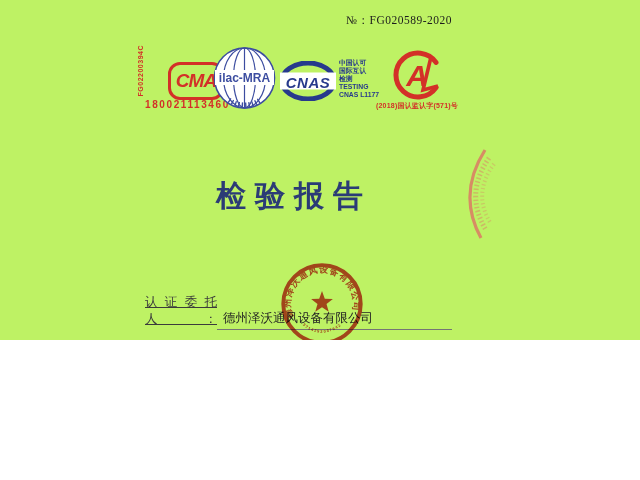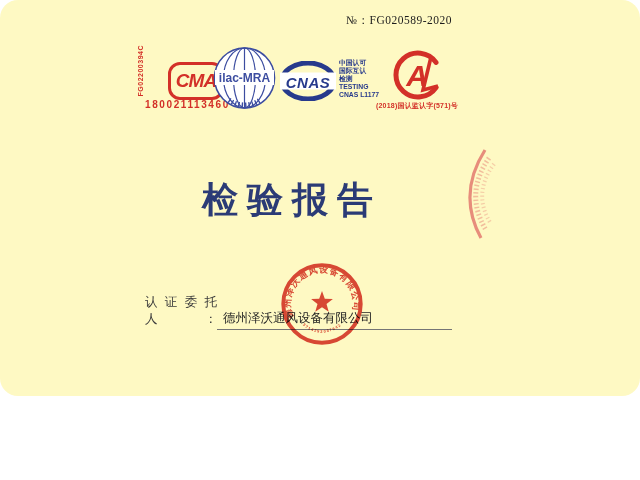--- a/index.html
+++ b/index.html
@@ -1,43 +1,43 @@
 <!DOCTYPE html>
 <html><head>
 <meta charset="utf-8">
 <style>
   html,body{margin:0;padding:0;background:#fff;}
-  .page{position:relative;width:640px;height:396px;background:#fef9c3;overflow:hidden;
-        font-family:"Liberation Sans",sans-serif;border-radius:18px;}
+  .page{position:relative;width:640px;height:340px;background:#bef264;overflow:hidden;
+        font-family:"Liberation Sans",sans-serif;}
   .abs{position:absolute;}
 
   
   .report-no{left:346px;top:13px;font-family:"Liberation Serif",serif;font-size:11.5px;
              color:#1c1c1c;letter-spacing:.5px;}
 
   
   .cma-side{left:137px;top:45px;color:#d33028;font-size:7px;font-weight:bold;
             writing-mode:vertical-rl;transform:rotate(180deg);letter-spacing:.5px;}
   .cma-box{left:168px;top:62px;width:50px;height:32px;border:3px solid #d33028;
            border-radius:12px;display:flex;align-items:center;justify-content:center;}
   .cma-box span{color:#d33028;font-weight:bold;font-style:italic;font-size:19px;letter-spacing:-1px;}
   .cma-num{left:145px;top:99px;color:#d33028;font-size:10px;font-weight:bold;letter-spacing:1.6px;}
   .cnas-caption{left:339px;top:59px;color:#273a8c;font-size:6.8px;font-weight:bold;line-height:7.9px;}
   .cal-caption{left:376px;top:101px;color:#d33028;font-size:7px;font-weight:bold;letter-spacing:.2px;}
 
   
-  .title-zh{left:202px;top:176px;color:#2b3b76;font-size:36px;font-weight:bold;letter-spacing:9px;}
+  .title-zh{left:216px;top:176px;color:#2b3b76;font-size:30px;font-weight:bold;letter-spacing:9px;}
   .title-en{left:240px;top:214px;color:#2b3b76;font-family:"Liberation Serif",serif;
             font-size:16px;font-weight:bold;letter-spacing:2px;word-spacing:7px;}
 
   
   .field{left:145px;width:307px;display:flex;align-items:flex-end;}
   .f1{top:294px;} .f2{top:323px;} .f3{top:354px;}
   .field .label{flex:none;width:72px;font-size:12.5px;color:#3b3b3b;
-                text-align:justify;text-align-last:justify;padding-bottom:2px;}
+                text-align:justify;text-align-last:justify;padding-bottom:2px;text-decoration:underline;}
   .field .value{flex:1;border-bottom:1px solid #757575;font-size:12.5px;color:#222;
                 padding:0 0 2px 6px;white-space:nowrap;}
 
   
   .org-zh{left:201px;top:426px;color:#27418f;font-size:15px;font-weight:bold;letter-spacing:.4px;}
   .org-en{left:201px;top:449px;color:#27418f;font-family:"Liberation Serif",serif;font-size:7.4px;}
 
   svg text{font-family:"Liberation Sans",sans-serif;}
 </style>
 </head>

